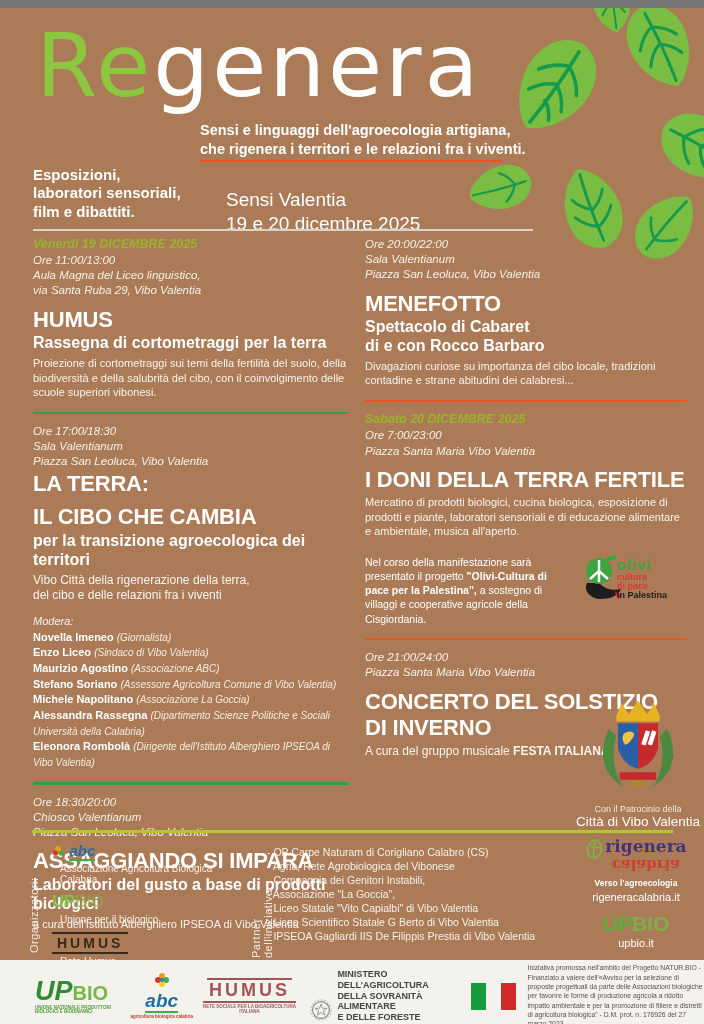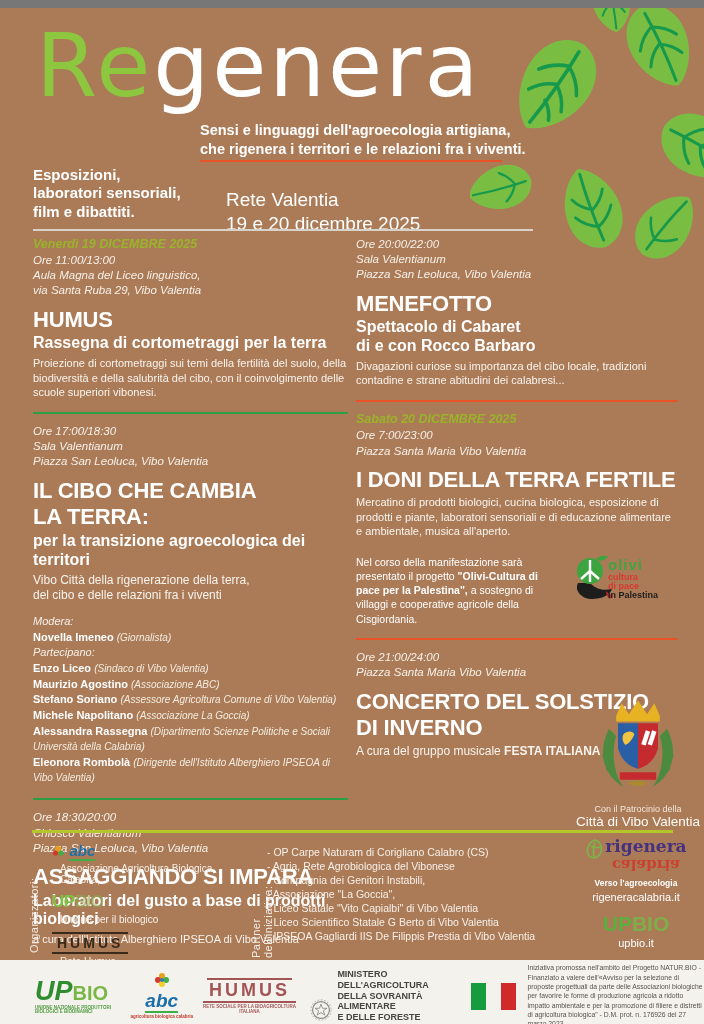--- a/index.html
+++ b/index.html
@@ -19,21 +19,21 @@
   .tagline-underline { position:absolute; left:200px; top:152px; width:302px; height:2px; background:#e85427; }
   .intro { position:absolute; left:33px; top:158px; font-size:15px; font-weight:bold; line-height:1.22; }
   .place-block { position:absolute; left:226px; top:180px; font-size:19px; font-weight:400; line-height:1.25; }
   .header-divider { position:absolute; left:33px; top:221px; width:500px; height:2px; background:#d8d2c9; }
   
   .leaves { position:absolute; right:0; top:0; }
   .leaf-body { fill:#79bd43; }
   .leaf-vein { stroke:#17994c; stroke-width:3.2; stroke-linecap:round; fill:none; }
   
   .col-left  { position:absolute; left:33px;  top:229px; width:315px; }
-  .col-right { position:absolute; left:356px; top:229px; width:322px; }
+  .col-right { position:absolute; left:365px; top:229px; width:322px; }
   .day { font-size:12.5px; font-weight:bold; font-style:italic; color:#9ab32b; margin-bottom:2px; }
   .meta { font-size:11.5px; font-style:italic; line-height:1.32; color:#f6f0e8; }
   .t-lg { font-size:22px; font-weight:bold; line-height:1.12; letter-spacing:-0.2px; margin-top:9px; }
   .t-md { font-size:16px; font-weight:bold; line-height:1.18; margin-top:2px; }
   .body-txt { font-size:11px; line-height:1.32; color:#f8f3ec; margin-top:3px; }
   .rule-green  { height:2.5px; background:#2e9e45; margin:12px 0 10px 0; }
   .rule-orange { height:2.5px; background:#e85427; margin:12px 0 10px 0; }
   .people { margin-top:10px; font-size:11px; line-height:1.42; }
   .people .lbl { font-style:italic; color:#f6f0e8; }
   .people .nm { font-weight:bold; }
@@ -143,48 +143,47 @@
     <div>Sensi e linguaggi dell'agroecologia artigiana,</div>
     <div>che rigenera i territori e le relazioni fra i viventi.</div>
   </div>
   <div class="tagline-underline"></div>
   <div class="intro">
     <div>Esposizioni,</div>
     <div>laboratori sensoriali,</div>
     <div>film e dibattiti.</div>
   </div>
   <div class="place-block">
-    <div>Rete Valentia</div>
+    <div>Sensi Valentia</div>
     <div>19 e 20 dicembre 2025</div>
   </div>
   <div class="header-divider"></div>
 
   <div class="col-left">
     <div class="day">Venerdì 19 DICEMBRE 2025</div>
     <div class="meta">Ore 11:00/13:00</div>
     <div class="meta">Aula Magna del Liceo linguistico,</div>
     <div class="meta">via Santa Ruba 29, Vibo Valentia</div>
     <div class="t-lg">HUMUS</div>
     <div class="t-md">Rassegna di cortometraggi per la terra</div>
     <div class="body-txt">Proiezione di cortometraggi sui temi della fertilità del suolo, della biodiversità e della salubrità del cibo, con il coinvolgimento delle scuole superiori vibonesi.</div>
     <div class="rule-green"></div>
 
     <div class="meta">Ore 17:00/18:30</div>
     <div class="meta">Sala Valentianum</div>
     <div class="meta">Piazza San Leoluca, Vibo Valentia</div>
+    <div class="t-lg" style="margin-top:2px">LA TERRA:</div>
     <div class="t-lg">IL CIBO CHE CAMBIA</div>
-    <div class="t-lg" style="margin-top:2px">LA TERRA:</div>
     <div class="t-md">per la transizione agroecologica dei territori</div>
     <div class="body-txt" style="font-size:12px">Vibo Città della rigenerazione della terra,</div>
     <div class="body-txt" style="font-size:12px;margin-top:0">del cibo e delle relazioni fra i viventi</div>
 
     <div class="people">
       <div class="lbl">Modera:</div>
       <div><span class="nm">Novella Imeneo</span> <span class="rl">(Giornalista)</span></div>
-      <div class="lbl">Partecipano:</div>
       <div><span class="nm">Enzo Liceo</span> <span class="rl">(Sindaco di Vibo Valentia)</span></div>
       <div><span class="nm">Maurizio Agostino</span> <span class="rl">(Associazione ABC)</span></div>
       <div><span class="nm">Stefano Soriano</span> <span class="rl">(Assessore Agricoltura Comune di Vibo Valentia)</span></div>
       <div><span class="nm">Michele Napolitano</span> <span class="rl">(Associazione La Goccia)</span></div>
       <div><span class="nm">Alessandra Rassegna</span> <span class="rl">(Dipartimento Scienze Politiche e Sociali Università della Calabria)</span></div>
       <div><span class="nm">Eleonora Rombolà</span> <span class="rl">(Dirigente dell'Istituto Alberghiero IPSEOA di Vibo Valentia)</span></div>
     </div>
     <div class="rule-green"></div>
 
     <div class="meta">Ore 18:30/20:00</div>

